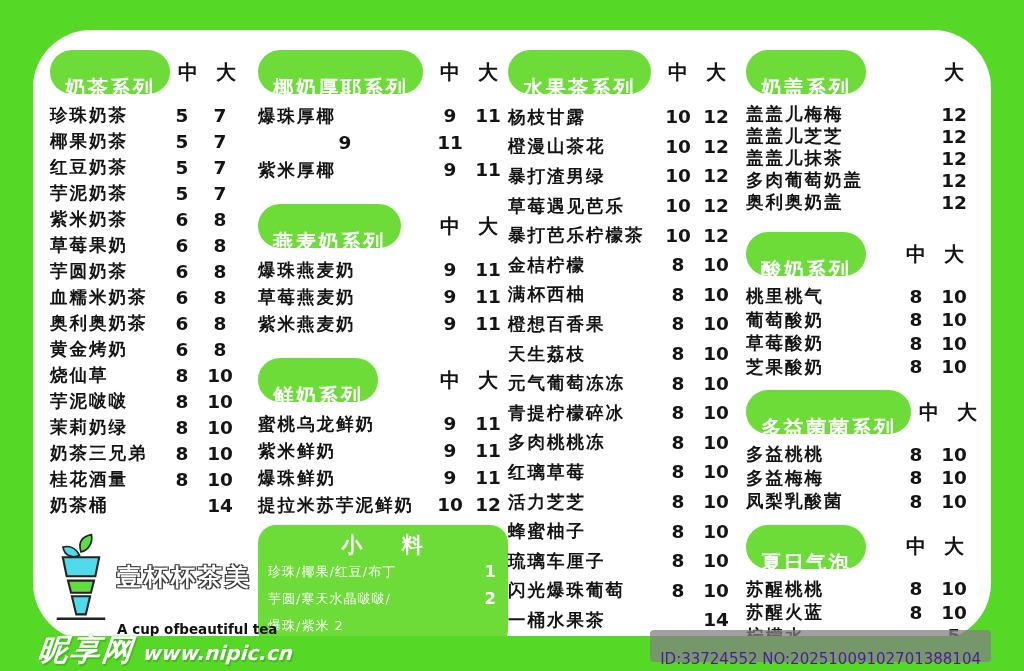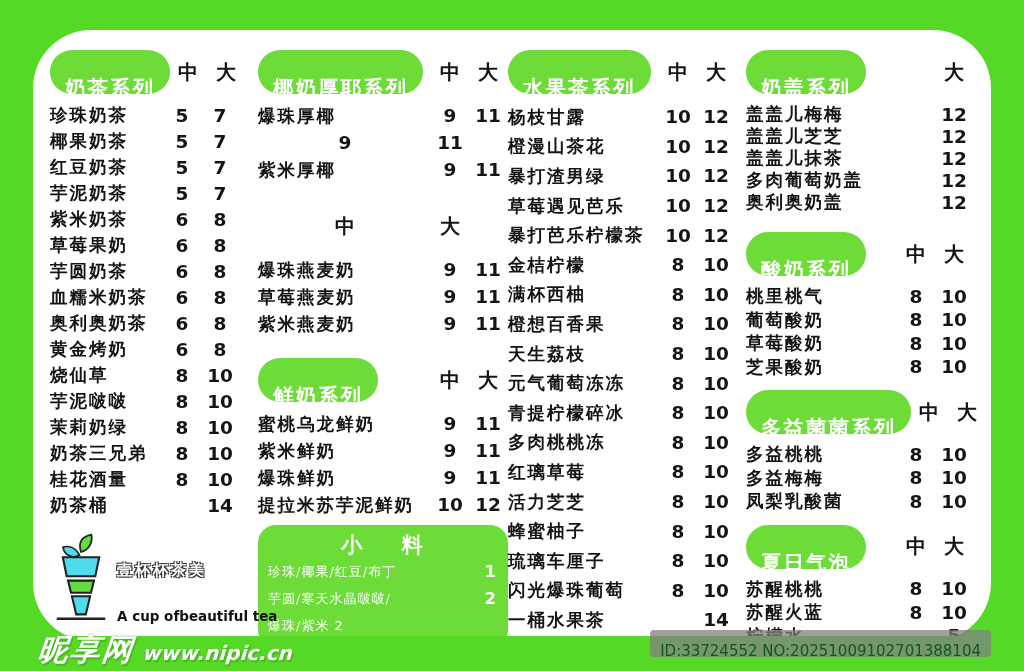--- a/index.html
+++ b/index.html
@@ -52,38 +52,38 @@
   .top-line { display:flex; justify-content:space-between; align-items:center; line-height:27px; }
   .t-label { font-size:13px; font-weight:normal; letter-spacing:1px; white-space:nowrap; }
   .t-price { font-size:16.5px; font-weight:bold; width:16px; text-align:right; }
 
   .logo {
     position:absolute; left:55px; top:531px; display:flex; align-items:flex-start;
   }
   .cup { width:52px; height:94px; flex:none; }
   .logo-text { margin-left:10px; padding-top:30px; }
   .logo-title {
-    font-size:15px; font-weight:bold; letter-spacing:3px; color:#fff; white-space:nowrap;
+    font-size:24px; font-weight:bold; letter-spacing:3px; color:#fff; white-space:nowrap;
     text-shadow:-1.2px -1.2px 0 #3a3a3a, 1.2px -1.2px 0 #3a3a3a, -1.2px 1.2px 0 #3a3a3a, 1.2px 1.2px 0 #3a3a3a;
   }
   .logo-sub { margin-top:28px; font-size:13.5px; font-weight:bold; color:#111; white-space:nowrap; }
 
   .strip { position:absolute; left:0; top:636px; width:1024px; height:35px; background:#55d926; }
   .wm {
     position:absolute; left:38px; top:630px; display:flex; align-items:baseline;
     font-style:italic; font-weight:bold; color:#fff; white-space:nowrap;
     text-shadow:0 0 2px #45bb1d, 1.5px 1.5px 0 #45bb1d;
     transform:skewX(-6deg);
   }
   .wm-cn { font-size:30px; letter-spacing:2px; }
   .wm-url { font-size:20px; margin-left:10px; }
   .badge {
     position:absolute; right:33px; top:630px; height:27px; line-height:27px;
-    background:rgba(128,128,128,0.75); color:#14532d; border-radius:4px;
-    padding:8px 10px; font-size:15px; white-space:nowrap;
+    background:rgba(128,128,128,0.75); color:#4c1d95; border-radius:4px;
+    padding:16px 10px; font-size:15px; white-space:nowrap;
   }
 </style>
 </head>
 <body>
 
 <div class="card"></div>
 
 <div class="columns" id="menu-columns">
     <div class="menu-col col-1">
       <div class="sec">
@@ -191,20 +191,21 @@
           <div class="pl">11</div>
         </div>
         <div class="row">
           <div class="iname">紫米厚椰</div>
           <div class="pm">9</div>
           <div class="pl">11</div>
         </div>
       </div>
       <div class="sec">
         <div class="sec-header">
+          <div class="pill">燕麦奶系列</div>
           <div class="size">中</div>
           <div class="size">大</div>
         </div>
         <div class="row">
           <div class="iname">爆珠燕麦奶</div>
           <div class="pm">9</div>
           <div class="pl">11</div>
         </div>
         <div class="row">
           <div class="iname">草莓燕麦奶</div>

